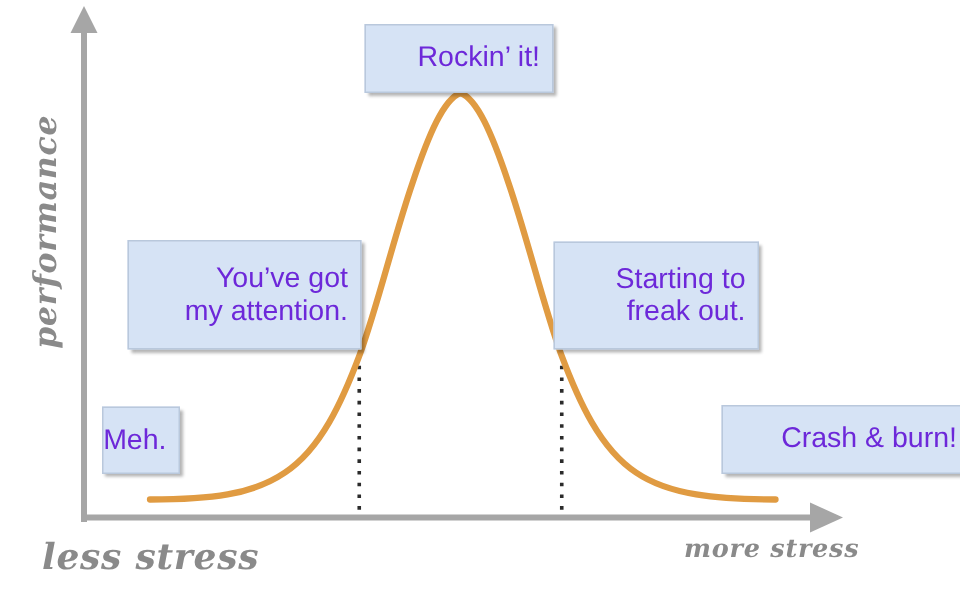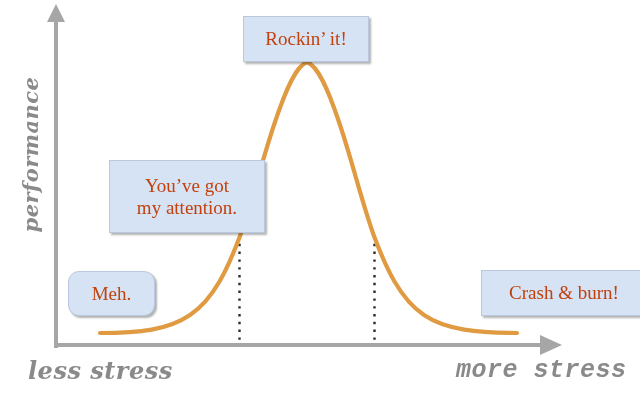--- a/index.html
+++ b/index.html
@@ -48,59 +48,58 @@
     transform-origin: 50% 50%;
   }
   #xlabel-left {
     left: 28px;
     top: 356px;
     font-size: 24px;
   }
   #xlabel-right {
     left: 456px;
     top: 356px;
-    font-size: 25px;
-    font-family: Liberation Mono, monospace;
+    font-size: 17px;
   }
 
   
   .callout {
     position: absolute;
     background: #d6e3f5;
     border: 1px solid #b9c8dc;
     box-shadow: 2px 2px 2px rgba(0,0,0,0.30);
     box-sizing: border-box;
     display: flex;
     flex-direction: column;
-    align-items: center;
+    align-items: flex-end;
     justify-content: center;
-    font-family: Liberation Serif, serif;
+    font-family: Liberation Sans, sans-serif;
     font-size: 19px;
-    color: #c2410c;
+    color: #6d28d9;
     line-height: 1.12;
     text-align: center;
     padding: 2px 8px;
   }
   .callout .line { display: block; white-space: nowrap; }
 
   #callout-rockin {
     left: 243px; top: 16px;
     width: 126px; height: 46px;
   }
   #callout-attention {
     left: 85px; top: 160px;
-    width: 156px; height: 73px; margin-left: 24px;
+    width: 156px; height: 73px;
   }
   #callout-freakout {
     left: 369px; top: 161px;
     width: 137px; height: 72px;
   }
   #callout-meh {
     left: 68px; top: 271px;
-    width: 87px; height: 45px; border-radius: 11px;
+    width: 52px; height: 45px;
   }
   #callout-crash {
     left: 437px; top: 270px;
     width: 166px; height: 46px; margin-left: 44px;
   }
 </style>
 </head>
 <body>
 
 <div id="stage">
@@ -138,20 +137,24 @@
 
   <div class="callout" id="callout-rockin">
     <span class="line">Rockin’ it!</span>
   </div>
 
   <div class="callout" id="callout-attention">
     <span class="line">You’ve got</span>
     <span class="line">my attention.</span>
   </div>
 
+  <div class="callout" id="callout-freakout">
+    <span class="line">Starting to</span>
+    <span class="line">freak out.</span>
+  </div>
 
   <div class="callout" id="callout-meh">
     <span class="line">Meh.</span>
   </div>
 
   <div class="callout" id="callout-crash">
     <span class="line">Crash &amp; burn!</span>
   </div>
 
 </div>

